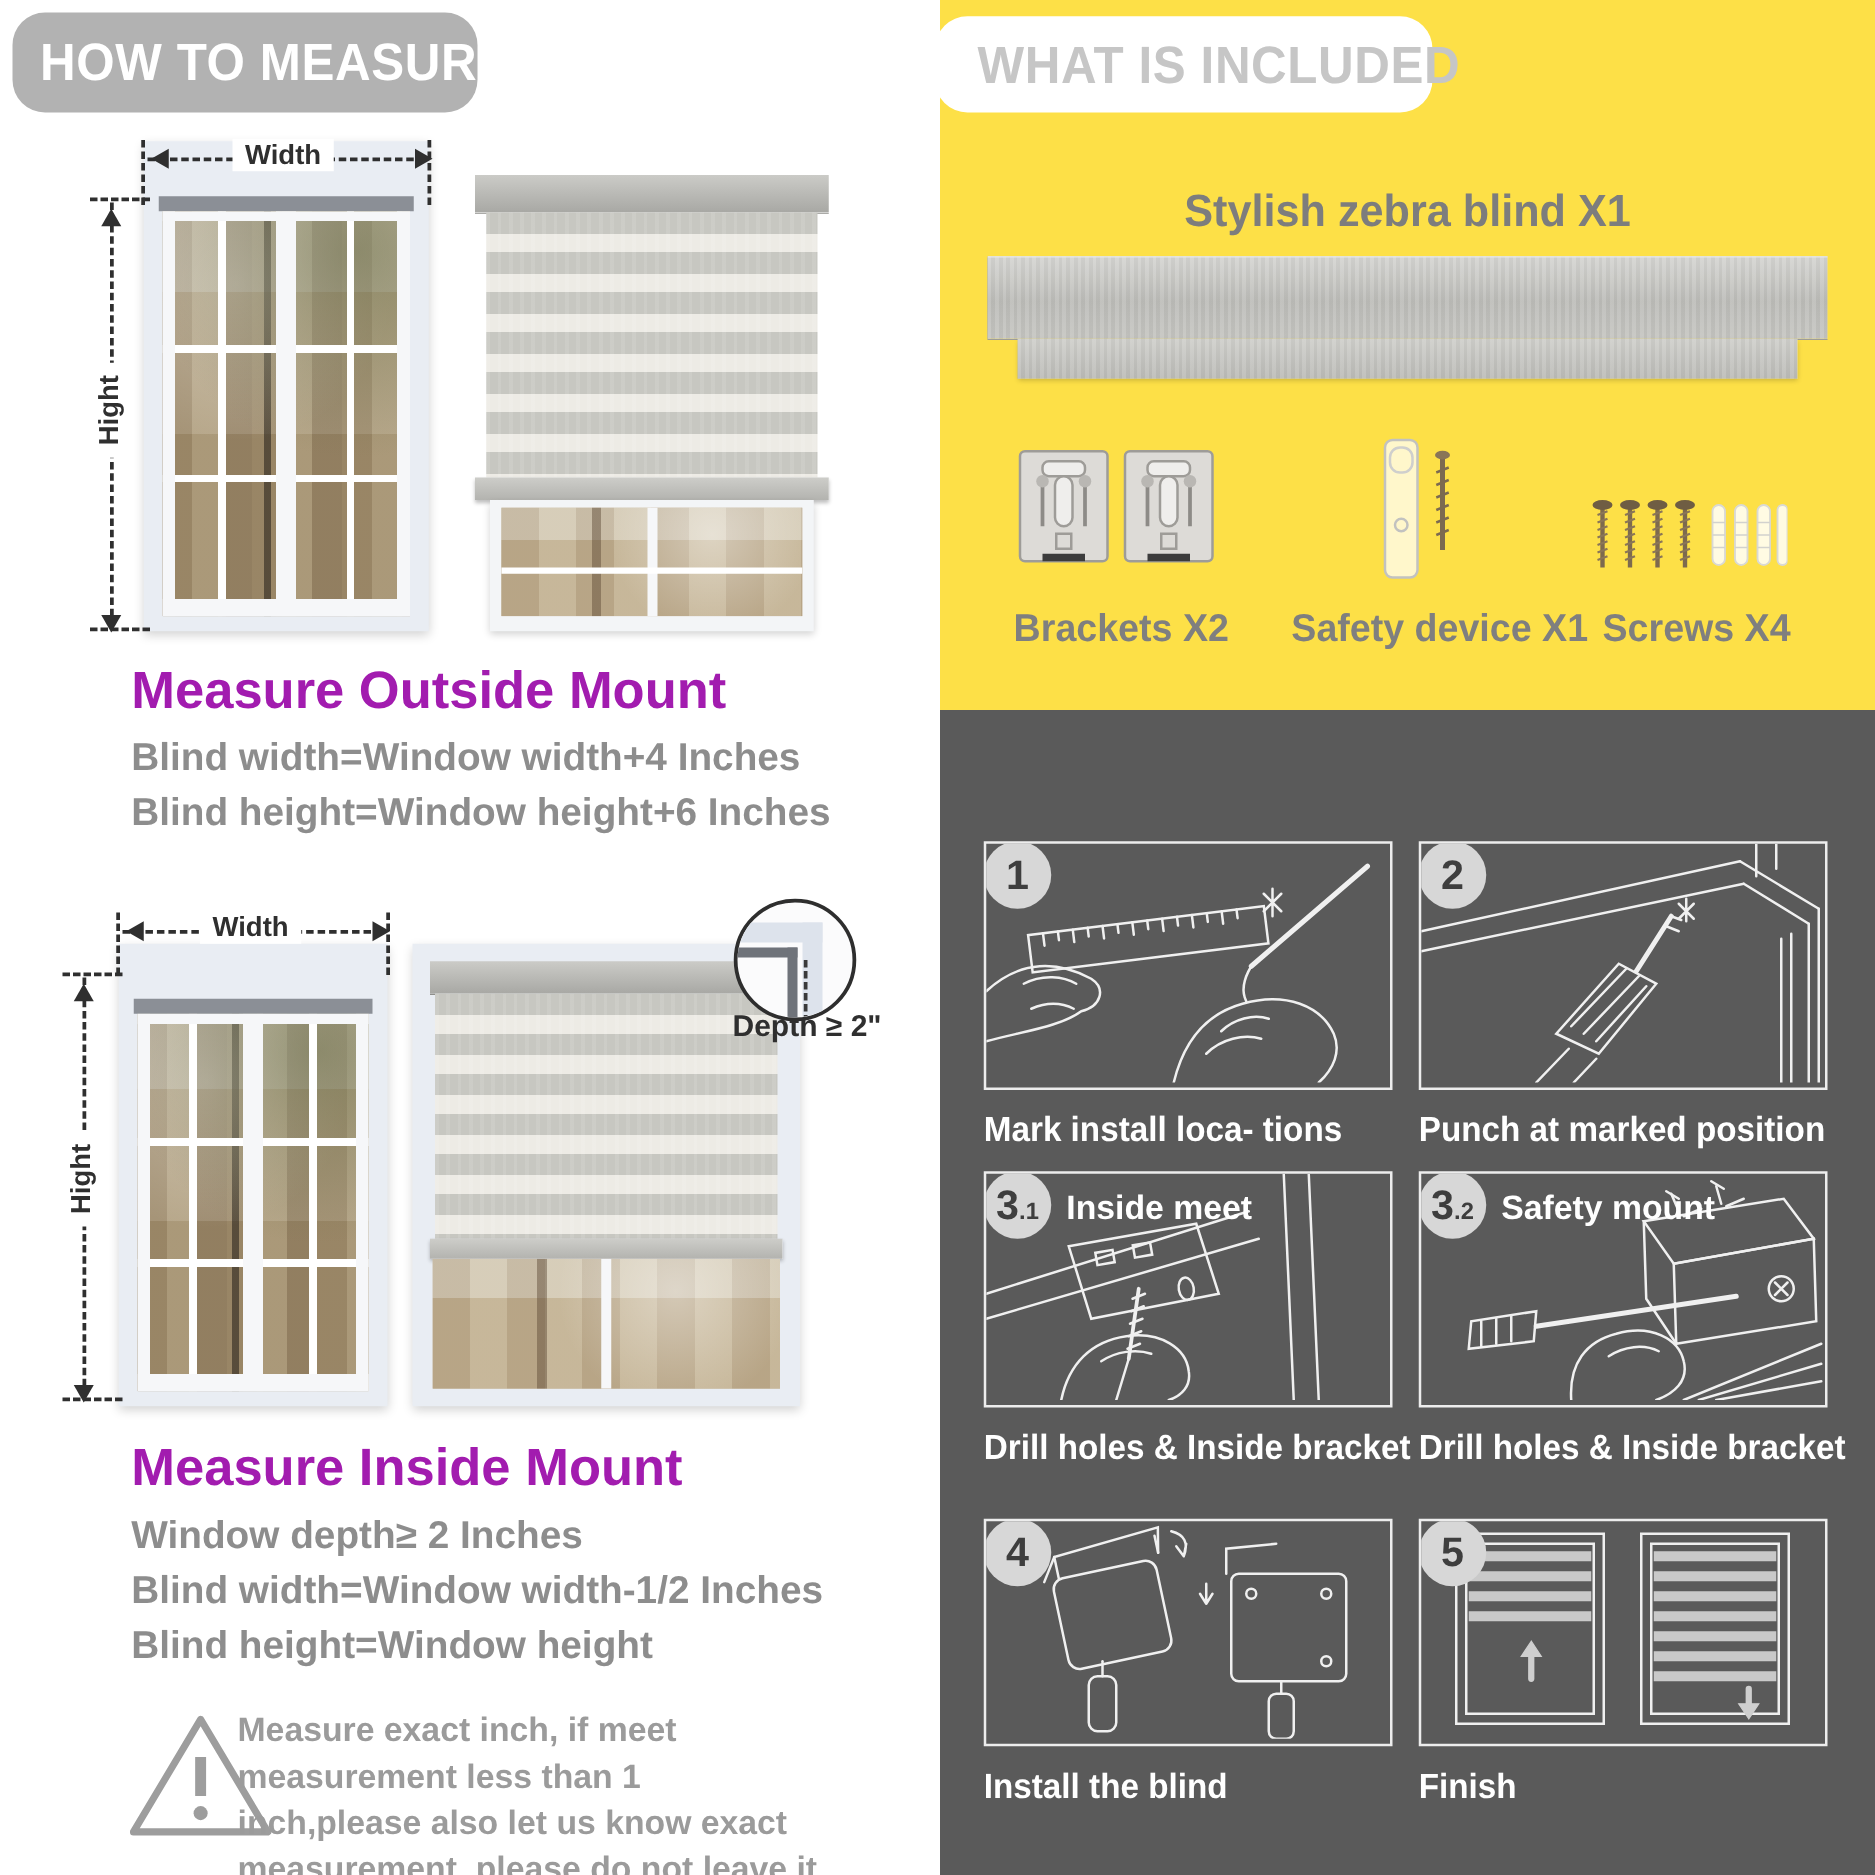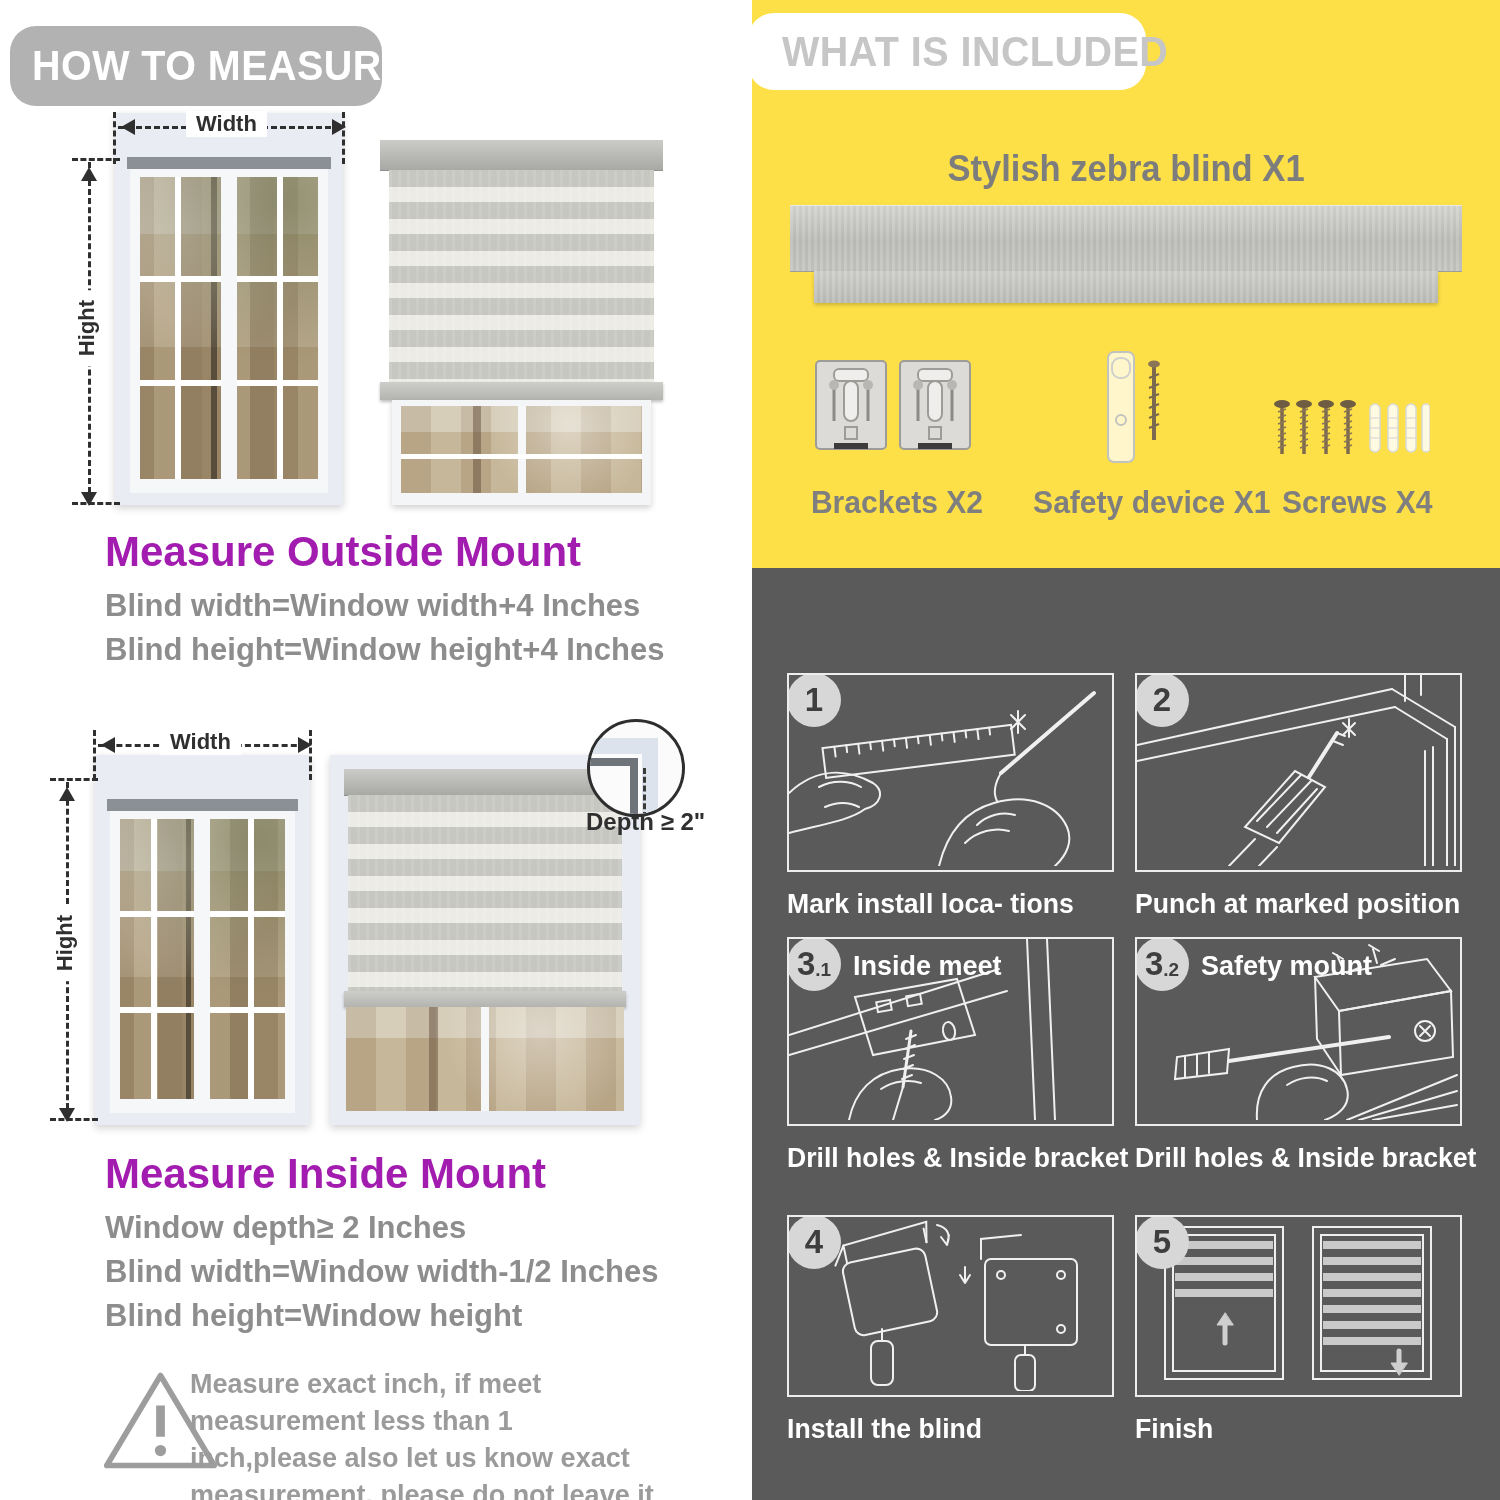--- a/index.html
+++ b/index.html
@@ -2,21 +2,21 @@
 <html><head>
 <meta charset="utf-8">
 <style>
   html,body{margin:0;padding:0;background:#fff;}
   .canvas{position:relative;width:1500px;height:1500px;background:#fff;overflow:hidden;
           font-family:"Liberation Sans",sans-serif;}
   .abs{position:absolute;}
 
   
   .pill{position:absolute;border-radius:26px;display:flex;align-items:center;}
-  .pill-gray{background:#b2b2b2;margin-top:16px;}
+  .pill-gray{background:#b2b2b2;}
   .pill-white{background:#ffffff;}
   .pill-text{font-weight:bold;font-size:42px;letter-spacing:.5px;white-space:nowrap;
              transform:scaleX(.94);transform-origin:left center;}
   .t-white{color:#ffffff;} .t-lgray{color:#c6c6c6;} .t-dark{color:#3d3d3d;}
 
   
   .sec-title{position:absolute;font-size:42px;font-weight:bold;color:#a21caf;white-space:nowrap;}
   .formula{position:absolute;font-size:31px;font-weight:bold;color:#8d8d8d;white-space:nowrap;}
   .warn-text{position:absolute;font-size:27px;font-weight:600;color:#9b9b9b;line-height:37px;width:470px;}
 
@@ -147,21 +147,21 @@
       <div class="under-glass">
         <div class="photo-bg light"></div>
         <div class="under-div"></div>
         <div class="under-h"></div>
       </div>
     </div>
   </div>
 
   <div class="sec-title" style="left:105px;top:528px;">Measure Outside Mount</div>
   <div class="formula" style="left:105px;top:588px;">Blind width=Window width+4 Inches</div>
-  <div class="formula" style="left:105px;top:632px;">Blind height=Window height+4 Inches</div>
+  <div class="formula" style="left:105px;top:632px;">Blind height=Window height+6 Inches</div>
 
   <div class="window" style="left:95px;top:755px;width:215px;height:370px;">
     <div class="dark-strip"></div>
     <div class="glass">
       <div class="photo-bg"></div>
       <div class="muntins"></div>
     </div>
   </div>
 
   <div class="dash-line-v" style="left:93px;top:730px;height:50px;"></div>

